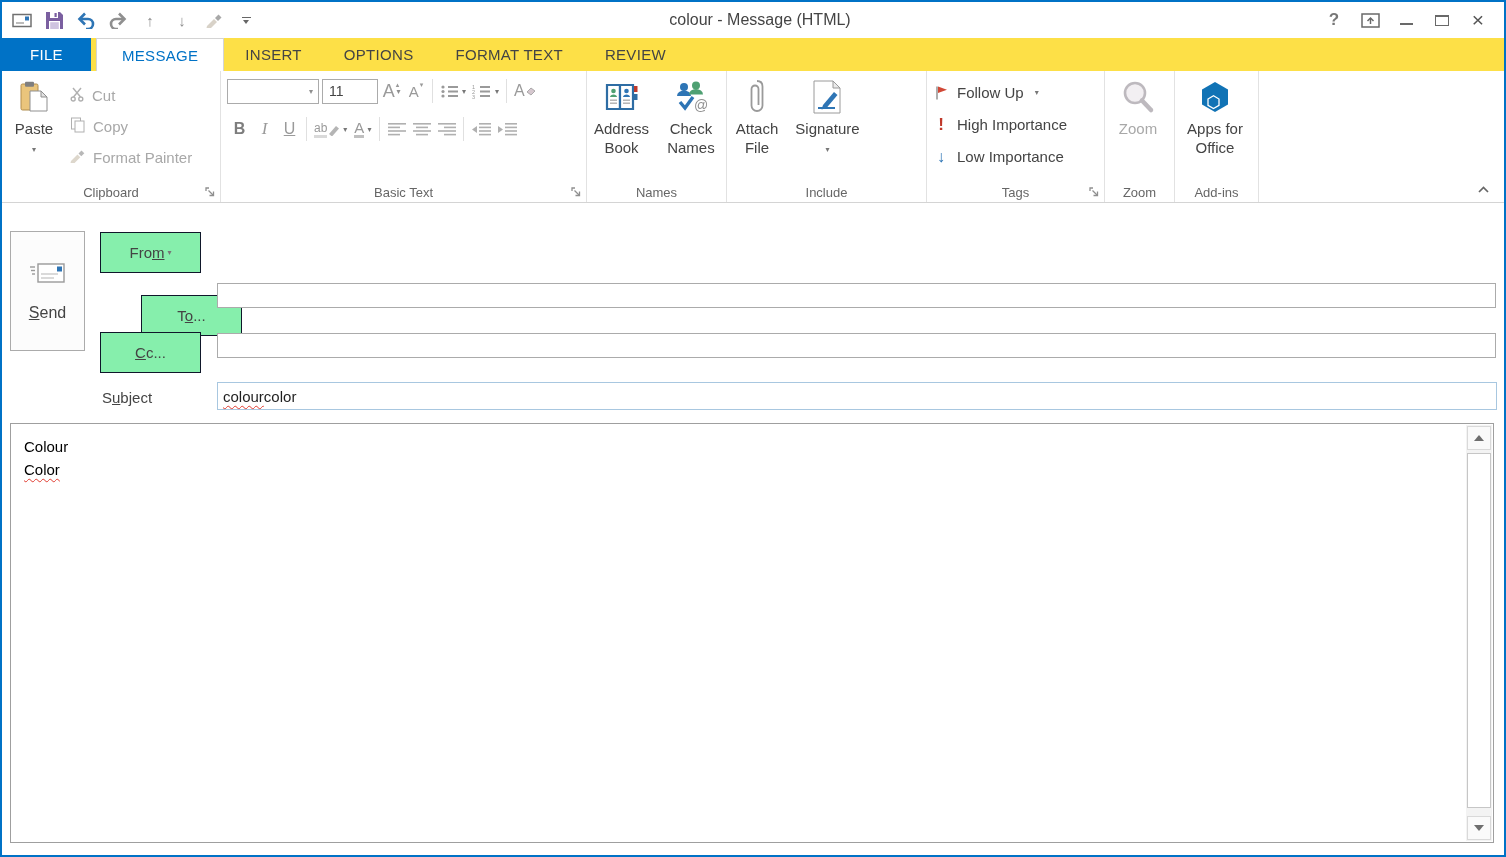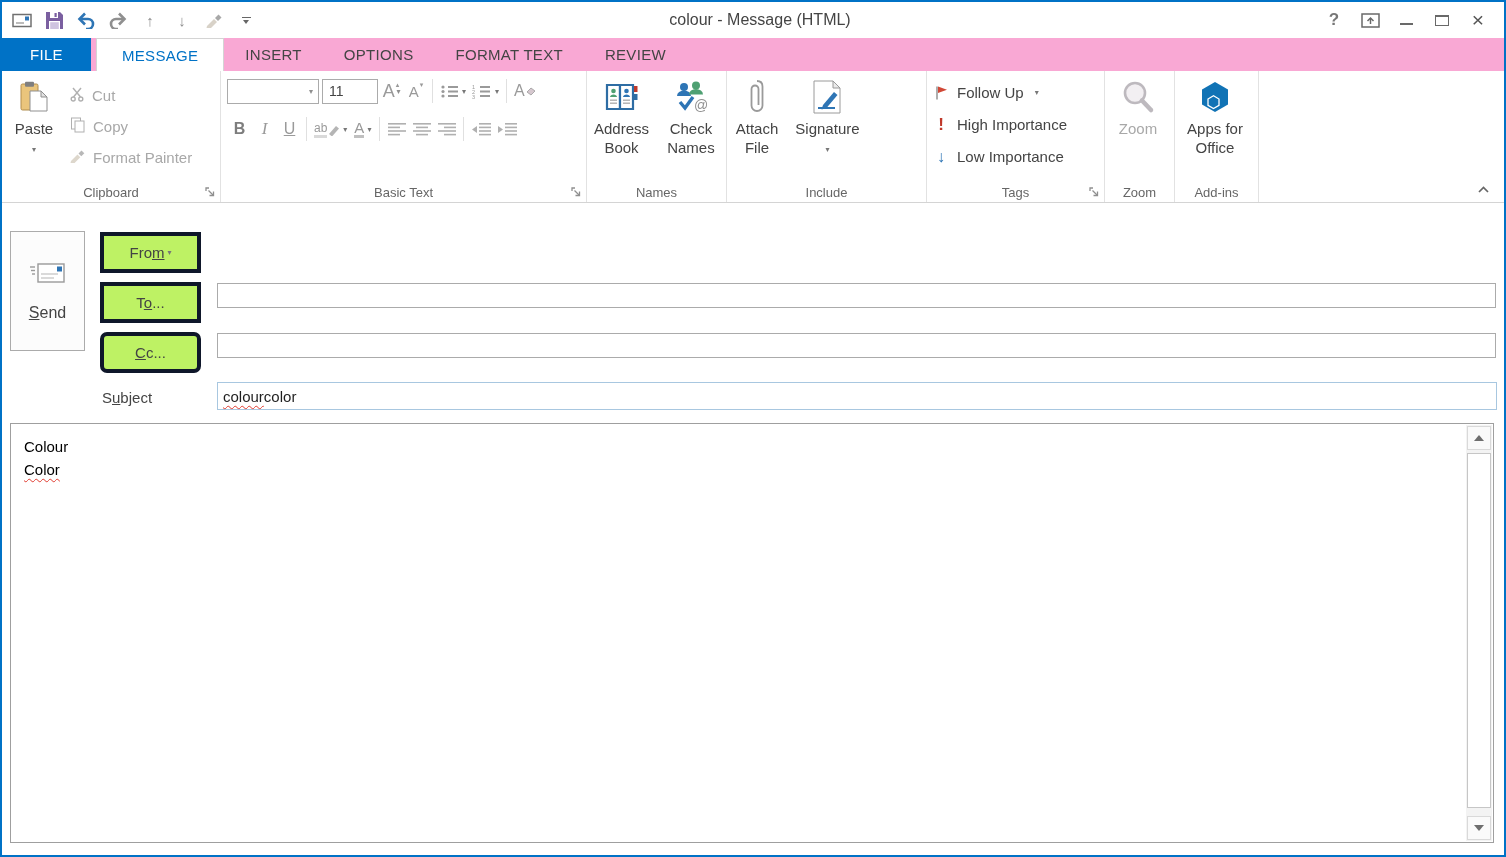--- a/index.html
+++ b/index.html
@@ -17,21 +17,21 @@
   .tri-down { width:0; height:0; border-left:3.5px solid transparent; border-right:3.5px solid transparent; border-top:4px solid #666; }
   .title { position:absolute; left:14px; right:0; text-align:center; font-size:16px; color:#444; pointer-events:none; }
   .win-controls { margin-left:auto; display:flex; align-items:center; padding-right:8px; z-index:2; }
   .wbtn { width:36px; height:26px; display:flex; align-items:center; justify-content:center; color:#696969; }
   .help-glyph { font-size:17px; font-weight:bold; color:#777; }
   .min-glyph { width:13px; border-top:2px solid #696969; margin-top:8px; }
   .max-glyph { width:14px; height:11px; border:1.5px solid #696969; border-top:2.5px solid #696969; }
   .close-glyph { font-size:21px; line-height:20px; color:#555; }
 
   
-  .tabstrip { position:absolute; top:36px; left:0; right:0; height:33px; display:flex; background:#f9a8d4; align-items:stretch; }
+  .tabstrip { position:absolute; top:36px; left:0; right:0; height:33px; display:flex; background:#fde047; align-items:stretch; }
   .tab { display:flex; align-items:center; padding:0 21px; font-size:15px; color:#444; letter-spacing:.3px; }
   .tab-file { width:89px; justify-content:center; background:#0072c6; color:#fff; }
   .tab-active { color:#0072c6; background:#fff; border:1px solid #d4d4d4; border-bottom:none; margin-left:5px; padding:12px 25px; }
 
   
   .ribbon { position:absolute; top:69px; left:0; right:0; height:132px; background:#fff; border-bottom:1px solid #d4d4d4; display:flex; }
   .rgroup { position:relative; height:100%; border-right:1px solid #e2e2e2; padding:3px 2px 20px 2px; flex:0 0 auto; }
   .rgroup-label { position:absolute; bottom:2px; left:0; right:0; text-align:center; font-size:13px; color:#666; }
   .launcher { position:absolute; bottom:4px; right:4px; width:12px; height:12px; display:flex; align-items:center; justify-content:center; }
   .collapse-ribbon { position:absolute; right:14px; bottom:8px; width:14px; height:10px; display:flex; align-items:center; justify-content:center; }
@@ -81,21 +81,21 @@
 
   
   .g-zoom { width:70px; }
   .g-addins { width:84px; }
   .g-zoom .bigbtn { width:62px; }
   .g-addins .bigbtn { width:76px; }
 
   
   .compose { position:absolute; top:201px; left:0; right:0; height:220px; background:#fff; }
   .send-btn { position:absolute; left:8px; top:28px; width:75px; height:120px; border:1px solid #ababab; background:#fcfcfc; display:flex; flex-direction:column; align-items:center; justify-content:center; gap:14px; font-size:16px; color:#444; }
-  .hdr-btn { position:absolute; left:98px; top:0; width:101px; height:41px; border:4px solid #0f172a; background:#bef264; display:flex; align-items:center; justify-content:center; font-size:15px; color:#444; }
+  .hdr-btn { position:absolute; left:98px; top:0; width:101px; height:41px; border:1px solid #0f172a; background:#86efac; display:flex; align-items:center; justify-content:center; font-size:15px; color:#444; }
   .field { position:absolute; left:215px; height:25px; border:1px solid #ababab; background:#fff; font-size:15px; color:#1f1f1f; padding:2px 5px; }
   .subject-label { position:absolute; left:100px; top:186px; font-size:15px; color:#444; }
   .subject-field { position:absolute; left:215px; top:179px; width:1280px; height:28px; border:1px solid #a8c7e0; background:#fff; display:flex; align-items:center; padding-left:5px; font-size:15px; color:#1f1f1f; }
   .mn { text-decoration:underline; }
   .squiggle { text-decoration-line:underline; text-decoration-style:wavy; text-decoration-color:#e03c31; text-decoration-thickness:1px; text-underline-offset:3px; }
 
   
   .bodyarea { position:absolute; left:8px; top:421px; width:1484px; height:420px; border:1px solid #9f9f9f; background:#fff; }
   .bodytext { padding:11px 0 0 13px; font-size:15px; line-height:23px; color:#000; }
   .scrollbar { position:absolute; top:1px; bottom:1px; right:1px; width:26px; background:#f3f3f3; }
@@ -502,24 +502,24 @@
             <line x1="4" y1="14" x2="7" y2="14" stroke="#9a9a9a" stroke-width="1.4"></line>
           </svg>
       </span>
       <span><span></span><span class="mn">S</span><span>end</span></span>
     </div>
 
     <div class="hdr-btn" style="top:29px;">
       <span><span>Fro</span><span class="mn">m</span><span></span></span>
       <span class="dd-inline">▾</span>
     </div>
-    <div class="hdr-btn" style="top:79px;">
+    <div class="hdr-btn" style="top:92px;margin-left:41px;">
       <span><span>T</span><span class="mn">o</span><span>...</span></span>
     </div>
-    <div class="hdr-btn" style="top:129px;border-radius:7px;">
+    <div class="hdr-btn" style="top:129px;">
       <span><span></span><span class="mn">C</span><span>c...</span></span>
     </div>
 
     <div class="field" style="top:80px; width:1279px;"></div>
     <div class="field" style="top:130px; width:1279px;"></div>
 
     <div class="subject-label"><span>S</span><span class="mn">u</span><span>bject</span></div>
     <div class="subject-field">
       <span class="squiggle">colour</span>
         <span> color</span>

